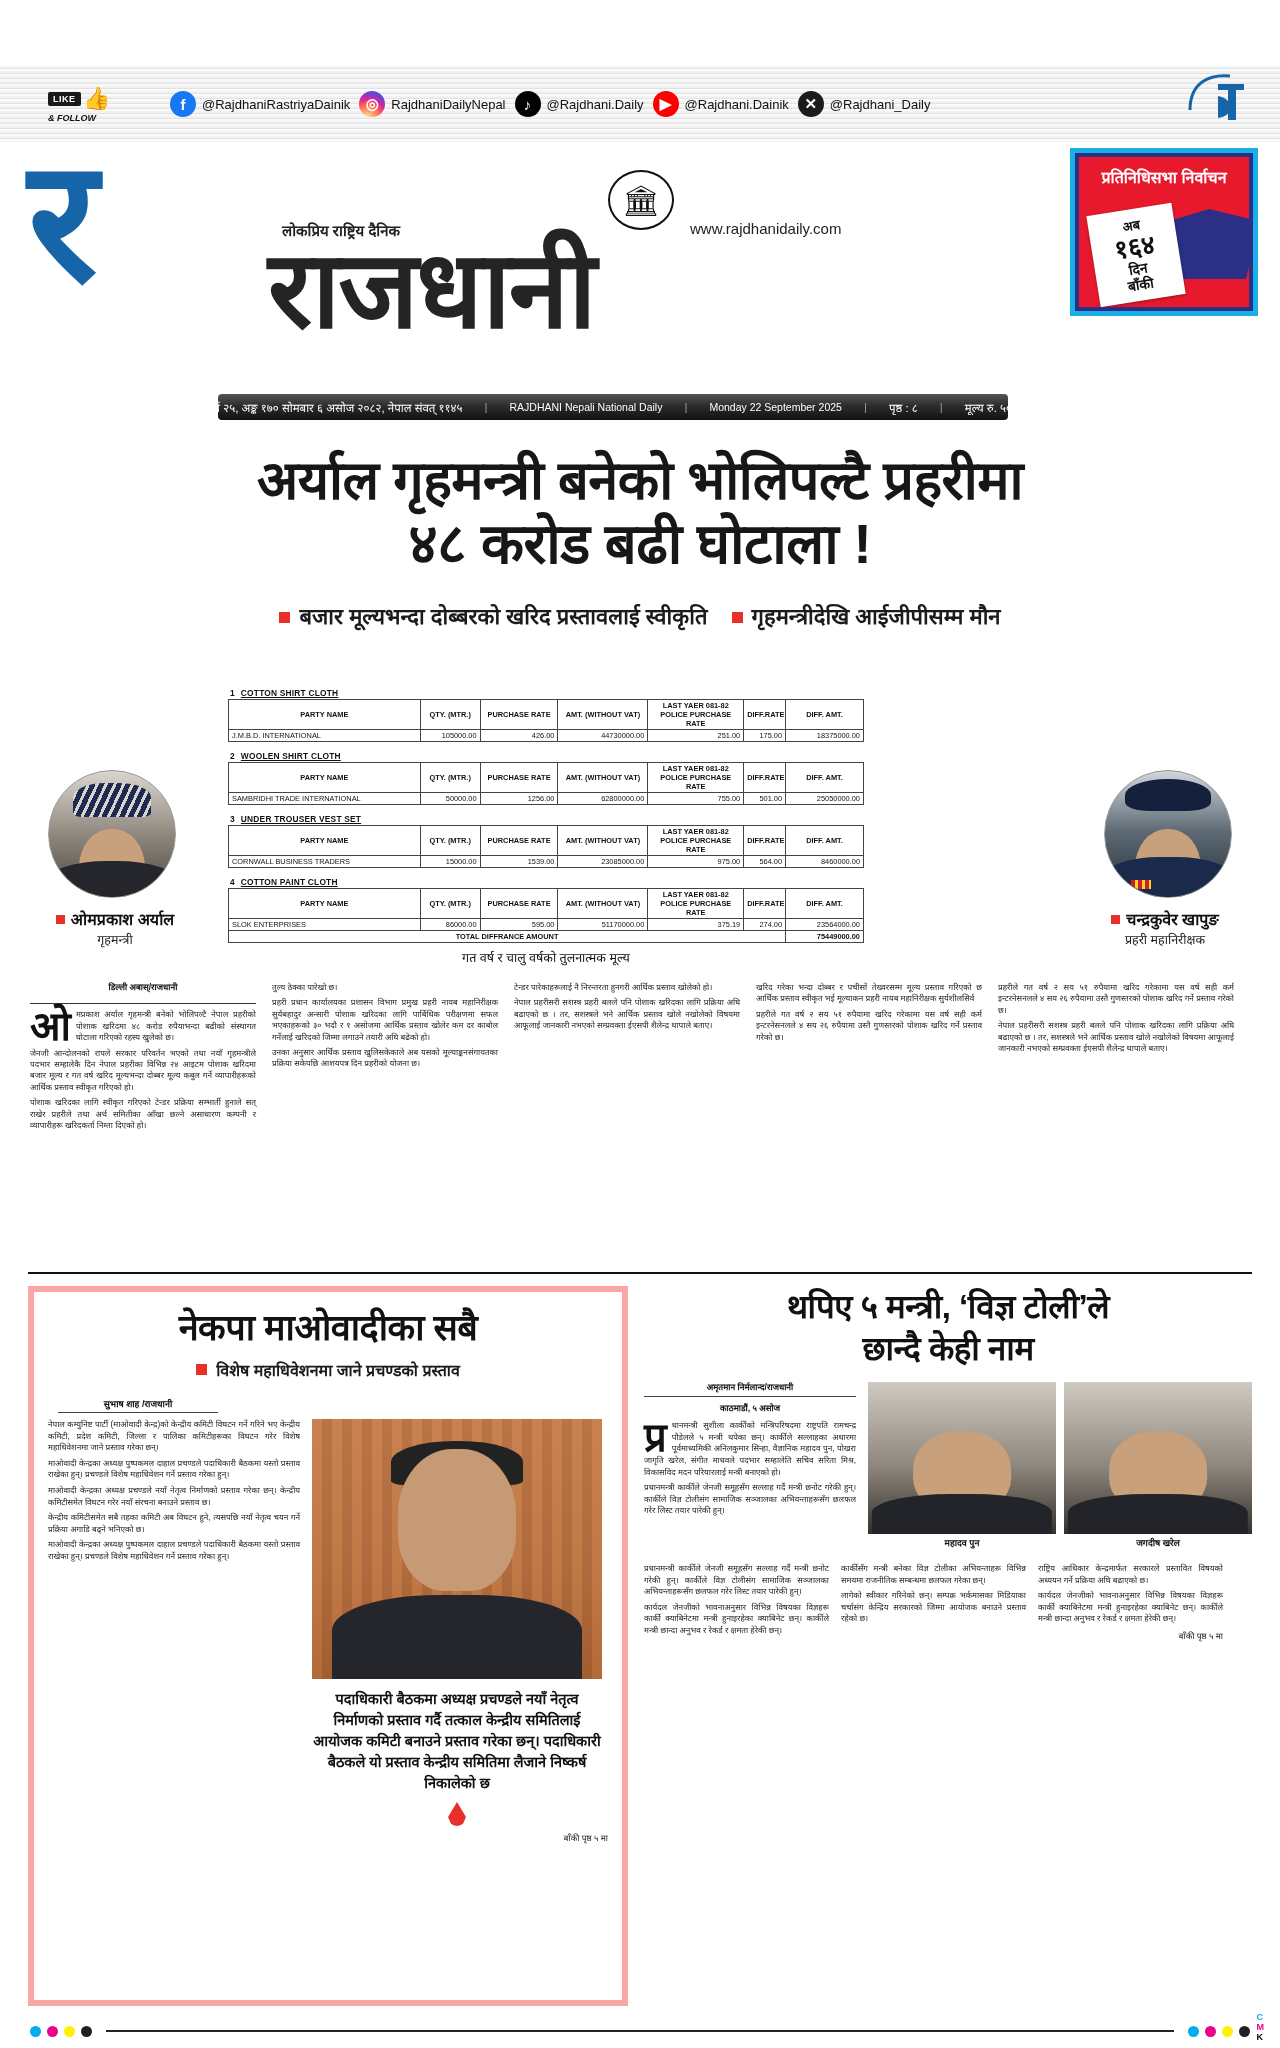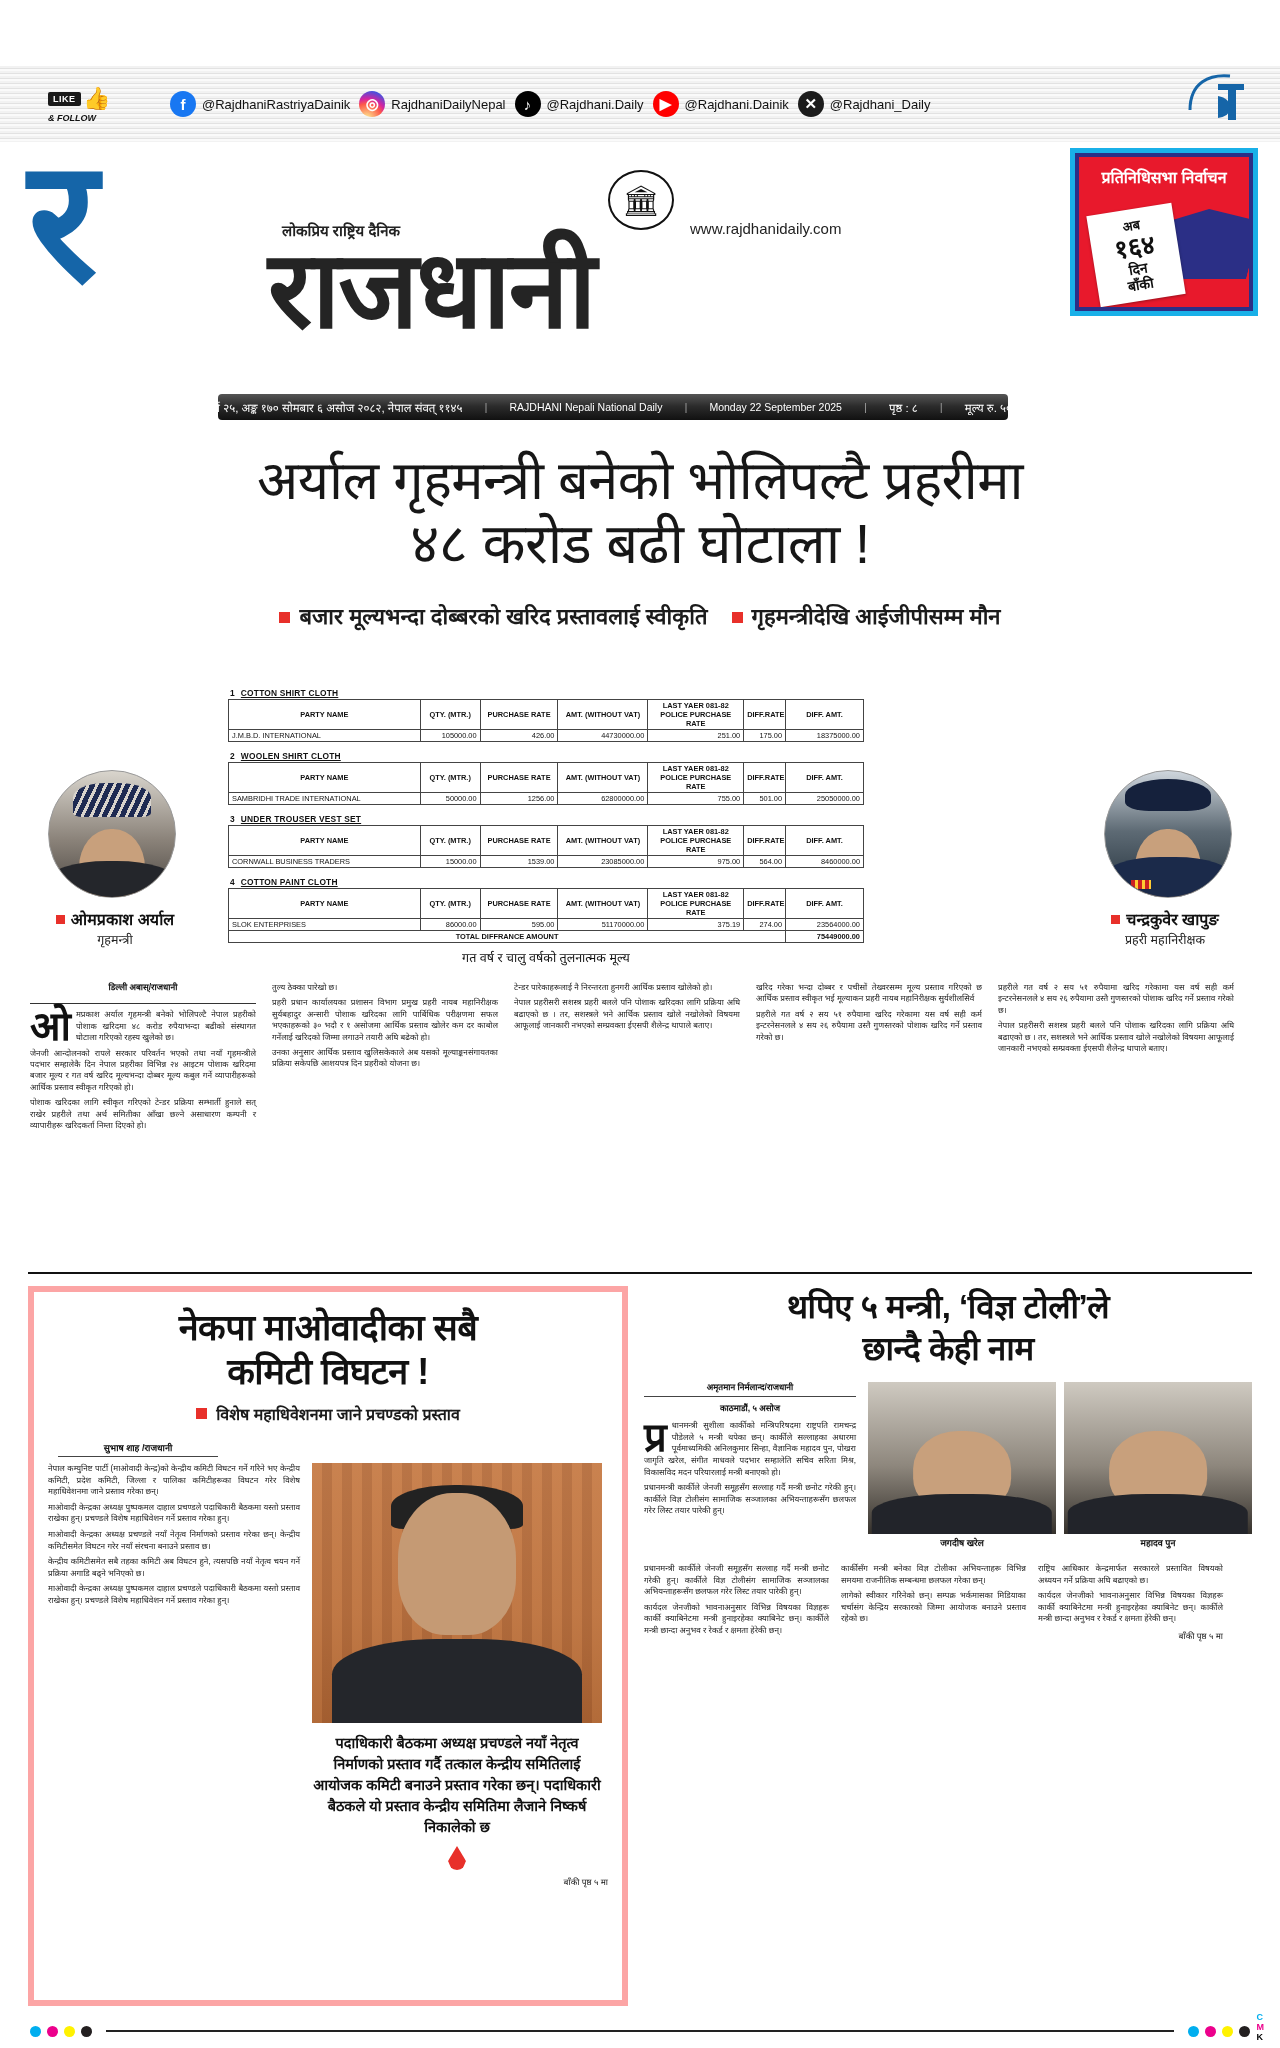--- a/index.html
+++ b/index.html
@@ -94,21 +94,21 @@
     background: linear-gradient(to bottom,#555 0%, #2b2b2b 48%, #111 100%);
     border-radius:4px; display:flex; align-items:center; justify-content:center;
     color:#fff; font-size:11.5px; gap:22px; white-space:nowrap; padding:0 10px;
   }
   .info-bar .sep { color:#999; }
   .info-bar .en { font-size:10.5px; }
 
   
   .headline {
     position:absolute; left:0; top:448px; width:1280px; text-align:center;
-    color:#171717; font-weight:normal; font-size:54px; line-height:64px; letter-spacing:-0.5px;
+    color:#171717; font-weight:bold; font-size:54px; line-height:64px; letter-spacing:-0.5px;
   }
   .headline .l2 { font-size:56px; }
   .subhead {
     position:absolute; left:0; top:600px; width:1280px; text-align:center;
     font-size:22px; font-weight:bold; color:#1b1b1b;
   }
   .sq { display:inline-block; width:11px; height:11px; background:#e8302a; margin:0 9px 1px 0; }
 
   
   .portrait {
@@ -511,21 +511,20 @@
     <div class="col wide">
       <p>प्रहरीले गत वर्ष २ सय ५१ रुपैयामा खरिद गरेकामा यस वर्ष सही कर्म इन्टरनेसनलले ४ सय २६ रुपैयामा उस्तै गुणस्तरको पोशाक खरिद गर्ने प्रस्ताव गरेको छ।</p>
       <p>नेपाल प्रहरीसरी सशस्त्र प्रहरी बलले पनि पोशाक खरिदका लागि प्रक्रिया अघि बढाएको छ । तर, सशस्त्रले भने आर्थिक प्रस्ताव खोले नखोलेको विषयमा आफूलाई जानकारी नभएको सम्प्रवक्ता ईएसपी शैलेन्द्र थापाले बताए।</p>
     </div>
   </div>
 
   <div class="hr-main"></div>
 
   <div class="bl">
     <h2>नेकपा माओवादीका सबै</h2>
-    <h2>कमिटी विघटन !</h2>
     <div class="sub"><span class="sq"></span><span>विशेष महाधिवेशनमा जाने प्रचण्डको प्रस्ताव</span></div>
     <div class="byline2">सुभाष शाह /राजधानी</div>
     <div class="bl-body">
       <div class="bl-txt">
         <p>नेपाल कम्युनिष्ट पार्टी (माओवादी केन्द्र)को केन्द्रीय कमिटी विघटन गर्ने गरिने भए केन्द्रीय कमिटी, प्रदेश कमिटी, जिल्ला र पालिका कमिटीहरूका विघटन गरेर विशेष महाधिवेशनमा जाने प्रस्ताव गरेका छन्।</p>
         <p>माओवादी केन्द्रका अध्यक्ष पुष्पकमल दाहाल प्रचण्डले पदाधिकारी बैठकमा यस्तो प्रस्ताव राखेका हुन्। प्रचण्डले विशेष महाधिवेशन गर्ने प्रस्ताव गरेका हुन्।</p>
         <p>माओवादी केन्द्रका अध्यक्ष प्रचण्डले नयाँ नेतृत्व निर्माणको प्रस्ताव गरेका छन्। केन्द्रीय कमिटीसमेत विघटन गरेर नयाँ संरचना बनाउने प्रस्ताव छ।</p>
         <p>केन्द्रीय कमिटीसमेत सबै तहका कमिटी अब विघटन हुने, त्यसपछि नयाँ नेतृत्व चयन गर्ने प्रक्रिया अगाडि बढ्ने भनिएको छ।</p>
         <p>माओवादी केन्द्रका अध्यक्ष पुष्पकमल दाहाल प्रचण्डले पदाधिकारी बैठकमा यस्तो प्रस्ताव राखेका हुन्। प्रचण्डले विशेष महाधिवेशन गर्ने प्रस्ताव गरेका हुन्।</p>
       </div>
@@ -553,28 +552,28 @@
         <p><span class="dropcap">प्र</span><span>धानमन्त्री सुशीला कार्कीको मन्त्रिपरिषदमा राष्ट्रपति रामचन्द्र पौडेलले ५ मन्त्री थपेका छन्। कार्कीले सल्लाहका अधारमा पूर्वमाध्यमिकी अनिलकुमार सिन्हा, वैज्ञानिक महादव पुन, पोखरा जागृति खरेल, संगीत माधवले पदभार सम्हालेति सचिव सरिता मिश्र, विकासविद मदन परियारलाई मन्त्री बनाएको हो।</span></p>
         <p>प्रधानमन्त्री कार्कीले जेनजी समूहसँग सल्लाह गर्दै मन्त्री छनोट गरेकी हुन्। कार्कीले विज्ञ टोलीसंग सामाजिक सञ्जालका अभियन्ताहरूसँग छलफल गरेर लिस्ट तयार पारेकी हुन्।</p>
       </div>
       <div class="br-grid">
         <div class="pg-row big2">
           <div class="pgrid-cell">
             <div class="pc-img">
                 <div class="fc"></div>
                 <div class="sh"></div>
               </div>
-            <div class="pc-name">जगदीष खरेल</div>
+            <div class="pc-name">महादव पुन</div>
           </div>
           <div class="pgrid-cell">
             <div class="pc-img">
                 <div class="fc"></div>
                 <div class="sh"></div>
               </div>
-            <div class="pc-name">महादव पुन</div>
+            <div class="pc-name">जगदीष खरेल</div>
           </div>
         </div>
       </div>
     </div>
     <div class="br-cols">
       <div class="br-c">
         <p>प्रधानमन्त्री कार्कीले जेनजी समूहसँग सल्लाह गर्दै मन्त्री छनोट गरेकी हुन्। कार्कीले विज्ञ टोलीसंग सामाजिक सञ्जालका अभियन्ताहरूसँग छलफल गरेर लिस्ट तयार पारेकी हुन्।</p>
         <p>कार्यदल जेनजीको भावनाअनुसार विभिन्न विषयका विज्ञहरू कार्की क्याबिनेटमा मन्त्री हुनाइरहेका क्याबिनेट छन्। कार्कीले मन्त्री छान्दा अनुभव र रेकर्ड र क्षमता हेरेकी छन्।</p>
       </div>
       <div class="br-c">

